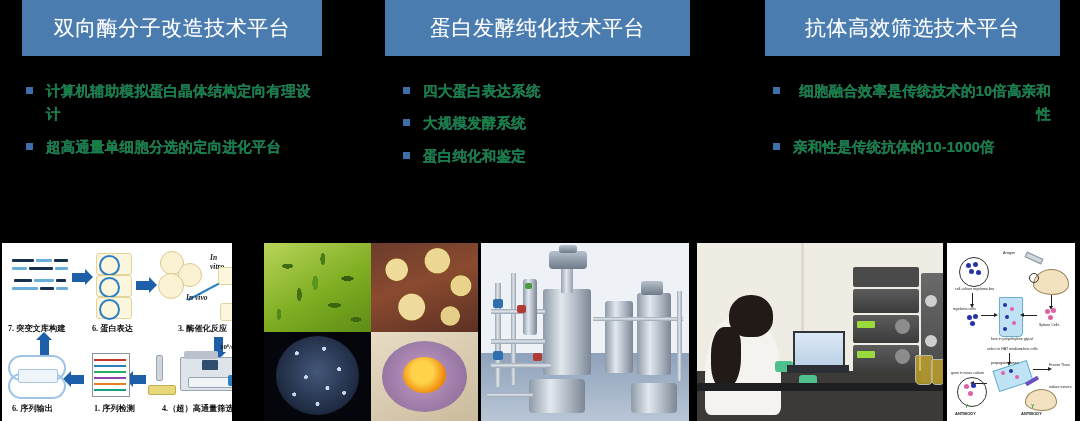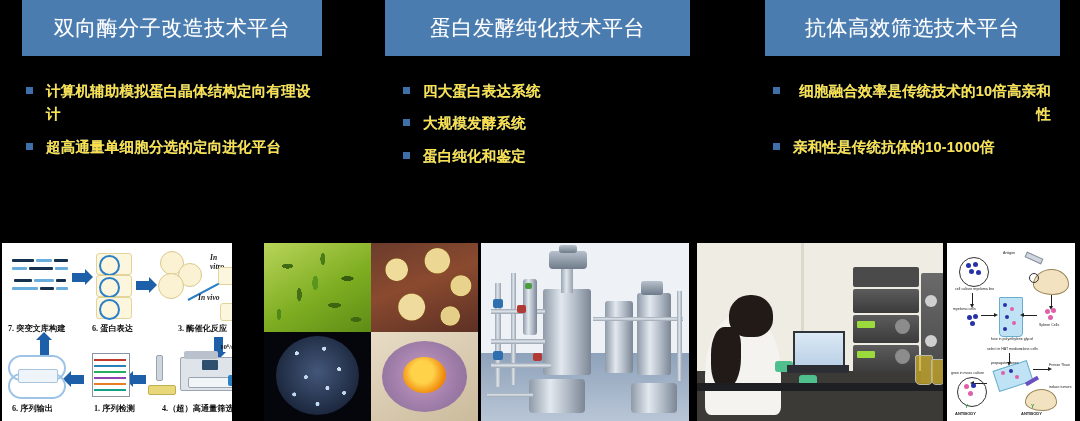--- a/index.html
+++ b/index.html
@@ -29,21 +29,21 @@
   .bullets{margin-top:24px;padding:0;list-style:none;}
   .bullets li{
     display:flex;align-items:flex-start;
     margin-bottom:9px;
   }
   .bullet-mark{
     flex:0 0 auto;width:7px;height:7px;background:#3f6fa8;
     margin-top:7px;margin-right:13px;
   }
   .bullet-text{
-    color:#fde047;font-size:14.5px;line-height:1.62;
+    color:#15803d;font-size:14.5px;line-height:1.62;
     font-weight:700;letter-spacing:.2px;
     text-shadow:0 0 .6px #4a7fc0;
   }
   .col-1 .bullets{margin-left:4px;width:285px;}
   .col-2 .bullets{margin-left:18px;width:260px;font-family:Liberation Serif, serif;}
   .col-3 .bullets{margin-left:8px;width:278px;}
 
   
   .strip{position:absolute;left:0;top:243px;height:178px;width:1080px;}
   .img-card{position:absolute;top:0;height:178px;overflow:hidden;background:#fff;}
@@ -247,21 +247,21 @@
         <div class="cellbox" style="left:94px;top:54px;width:34px;height:20px;"></div>
         <div class="plasmid" style="left:97px;top:56px;"></div>
 
         <div class="wf-arrow ar-r" style="left:134px;top:38px;width:14px;"></div>
 
         <div class="colony" style="left:158px;top:8px;width:22px;height:22px;"></div>
         <div class="colony" style="left:176px;top:20px;width:22px;height:22px;"></div>
         <div class="colony" style="left:156px;top:30px;width:24px;height:24px;"></div>
         <div class="diag-line" style="left:186px;top:56px;width:74px;"></div>
         <div class="ital" style="position:absolute;left:208px;top:10px;">In vitro</div>
-        <div class="ital" style="position:absolute;left:196px;top:50px;">In vivo</div>
+        <div class="ital" style="position:absolute;left:184px;top:50px;">In vivo</div>
         <div class="cellbox" style="left:216px;top:24px;width:28px;height:16px;"></div>
         <div class="cellbox" style="left:218px;top:60px;width:28px;height:16px;"></div>
 
         <div class="wf-lbl" style="left:6px;top:80px;">7. 突变文库构建</div>
         <div class="wf-lbl" style="left:90px;top:80px;">6. 蛋白表达</div>
         <div class="wf-lbl" style="left:176px;top:80px;">3. 酶催化反应</div>
 
         <div class="wf-arrow ar-d" style="left:212px;top:94px;height:16px;"></div>
 
         <div class="wf-arrow ar-u" style="left:38px;top:96px;height:16px;"></div>

